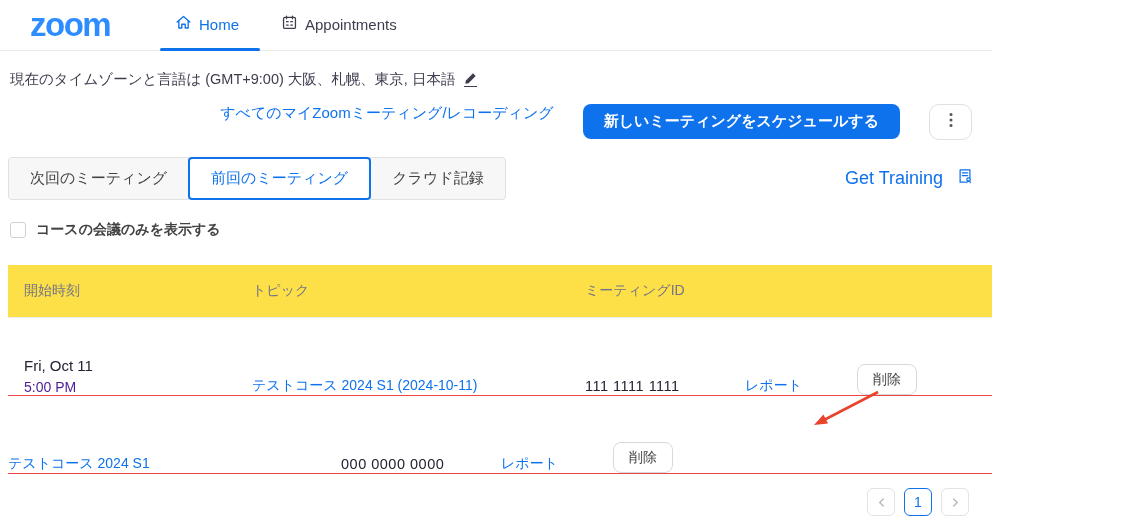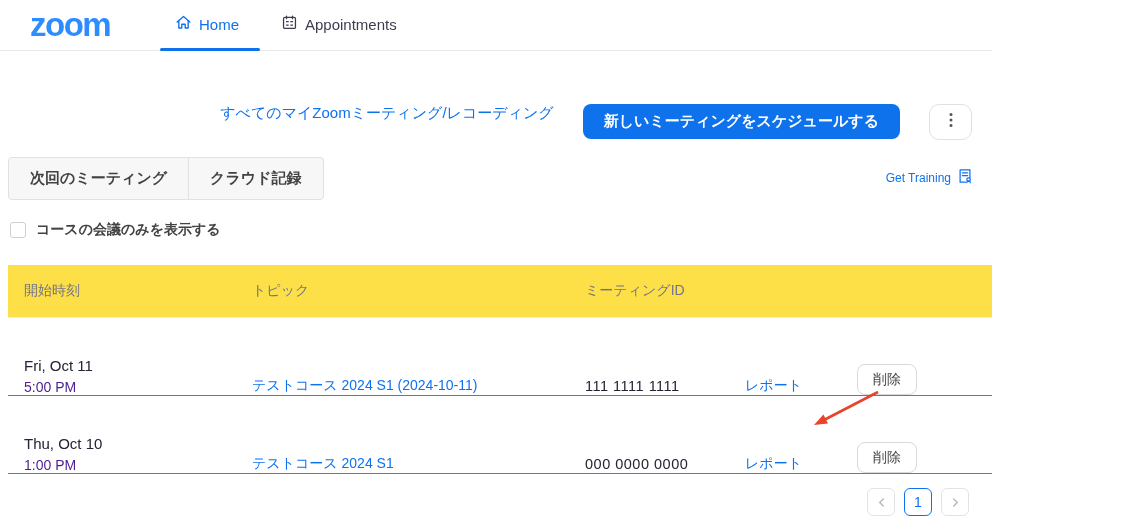--- a/index.html
+++ b/index.html
@@ -20,25 +20,25 @@
   .edit-ic { display:inline-flex; border-bottom:1.5px solid #3d3d4e; padding-bottom:1px; cursor:pointer; }
 
   
   .actions { position:absolute; top:104px; right:20px; display:flex; align-items:flex-start; gap:29px; }
   .all-link { color:#0E72ED; font-size:15px; cursor:pointer; }
   .schedule-btn { height:35px; padding:0 21px; background:#0E72ED; color:#fff; font-size:15px; font-weight:bold; border:none; border-radius:8px; cursor:pointer; font-family:inherit; }
   .more-btn { width:43px; height:36px; background:#fff; border:1px solid #e0e0e0; border-radius:10px; display:flex; align-items:center; justify-content:center; cursor:pointer; }
 
   
   .tabs { position:absolute; top:157px; left:8px; display:flex; height:43px; }
-  .tab { display:flex; align-items:center; padding:0 21px; background:#f7f7f7; border:1px solid #e1e1e1; margin-left:-1px; font-size:15px; font-weight:bold; color:#424242; cursor:pointer; }
+  .tab { display:flex; align-items:center; padding:0 21px; background:#f7f7f7; border:1px solid #e1e1e1; margin-left:-1px; font-size:15px; font-weight:normal; color:#424242; cursor:pointer; }
   .tab:first-child { border-radius:4px 0 0 4px; margin-left:0; }
   .tab:last-child { border-radius:0 4px 4px 0; }
   .tab.active { background:#fff; border:2px solid #0E72ED; border-radius:4px; color:#0E72ED; z-index:1; }
-  .get-training { position:absolute; top:168px; right:19px; display:flex; align-items:center; gap:6px; color:#0E72ED; font-size:12px; cursor:pointer; }
+  .get-training { position:absolute; top:168px; right:19px; display:flex; align-items:center; gap:14px; color:#0E72ED; font-size:18px; cursor:pointer; }
 
   
   .filter-row { position:absolute; top:221px; left:10px; display:flex; align-items:center; gap:10px; }
   .checkbox { width:16px; height:16px; border:1px solid #cfcfcf; border-radius:3px; background:#fff; cursor:pointer; }
   .filter-label { font-size:14px; font-weight:bold; color:#424242; }
 
   
   .table { position:absolute; top:265px; left:8px; width:1120px; }
   .thead { display:flex; align-items:center; height:53px; background:#fde047; border-bottom:1px solid #ececec; color:#747487; font-size:14px; }
   .trow { display:flex; align-items:flex-end; height:78px; border-bottom:1px solid #ef4444; }
@@ -82,37 +82,46 @@
       <span>
         <svg width="17" height="17" viewBox="0 0 20 20" fill="none" stroke="#3d3d4e" stroke-width="1.5" stroke-linecap="round" stroke-linejoin="round">
           <rect x="3" y="4" width="14" height="13" rx="1.5"></rect>
             <path d="M6.5 2.5 V5.5 M13.5 2.5 V5.5 M6.5 9 H8.5 M11.5 9 H13.5 M6.5 13 H8.5 M11.5 13 H13.5"></path>
         </svg>
       </span>
       <span>Appointments</span>
     </div>
   </div>
 
+  <div class="tz-row">
+    <span>現在のタイムゾーンと言語は (GMT+9:00) 大阪、札幌、東京, 日本語</span>
+    <span class="edit-ic">
+      <svg width="13" height="13" viewBox="0 0 16 16" fill="#3d3d4e">
+        <path d="M11.1 1.6 L14.4 4.9 L5.6 13.7 L1.6 14.4 L2.3 10.4 Z M10 3.4 L12.6 6"></path>
+      </svg>
+    </span>
+  </div>
 
   <div class="actions">
     <span class="all-link">すべてのマイZoomミーティング/レコーディング</span>
     <button class="schedule-btn">新しいミーティングをスケジュールする</button>
     <div class="more-btn">
       <span>
         <svg width="4" height="16" viewBox="0 0 4 16" fill="#555">
           <circle cx="2" cy="2.5" r="1.5"></circle>
             <circle cx="2" cy="8" r="1.5"></circle>
             <circle cx="2" cy="13.5" r="1.5"></circle>
         </svg>
       </span>
     </div>
   </div>
 
   <div class="tabs">
     <div class="tab">次回のミーティング</div>
+    <div class="tab active">前回のミーティング</div>
     <div class="tab">クラウド記録</div>
   </div>
   <div class="get-training">
     <span>Get Training</span>
     <span>
       <svg width="16" height="16" viewBox="0 0 18 18" fill="none" stroke="#0E72ED" stroke-width="1.4" stroke-linecap="round">
         <path d="M3.5 2 H14.5 V11 M3.5 2 V16 H9.5"></path>
           <path d="M6 5.5 H12 M6 8.5 H12"></path>
         <circle cx="13" cy="13" r="2"></circle>
           <path d="M11 16.5 C11.3 15 12 14.6 13 14.6 C14 14.6 14.7 15 15 16.5"></path>
@@ -139,24 +148,20 @@
         <div class="date">Fri, Oct 11</div>
         <div class="time">5:00 PM</div>
       </div>
       <div class="c2"><span class="topic-link">テストコース 2024 S1 (2024-10-11)</span></div>
       <div class="c3"><span class="mid">111 1111 1111</span></div>
       <div class="c4"><span class="report-link">レポート</span></div>
       <div class="c5"><button class="delete-btn">削除</button></div>
     </div>
 
     <div class="trow">
-      <div class="c1">
-        <div class="date">Thu, Oct 10</div>
-        <div class="time">1:00 PM</div>
-      </div>
       <div class="c2"><span class="topic-link">テストコース 2024 S1</span></div>
       <div class="c3"><span class="mid">000 0000 0000</span></div>
       <div class="c4"><span class="report-link">レポート</span></div>
       <div class="c5"><button class="delete-btn">削除</button></div>
     </div>
   </div>
 
   <svg class="arrow-overlay" viewBox="0 0 95 48">
     <line x1="78" y1="7" x2="24" y2="35" stroke="#E8432B" stroke-width="2.6"></line>
     <polygon points="14,40 23.4,29.6 28,38.4" fill="#E8432B"></polygon>

